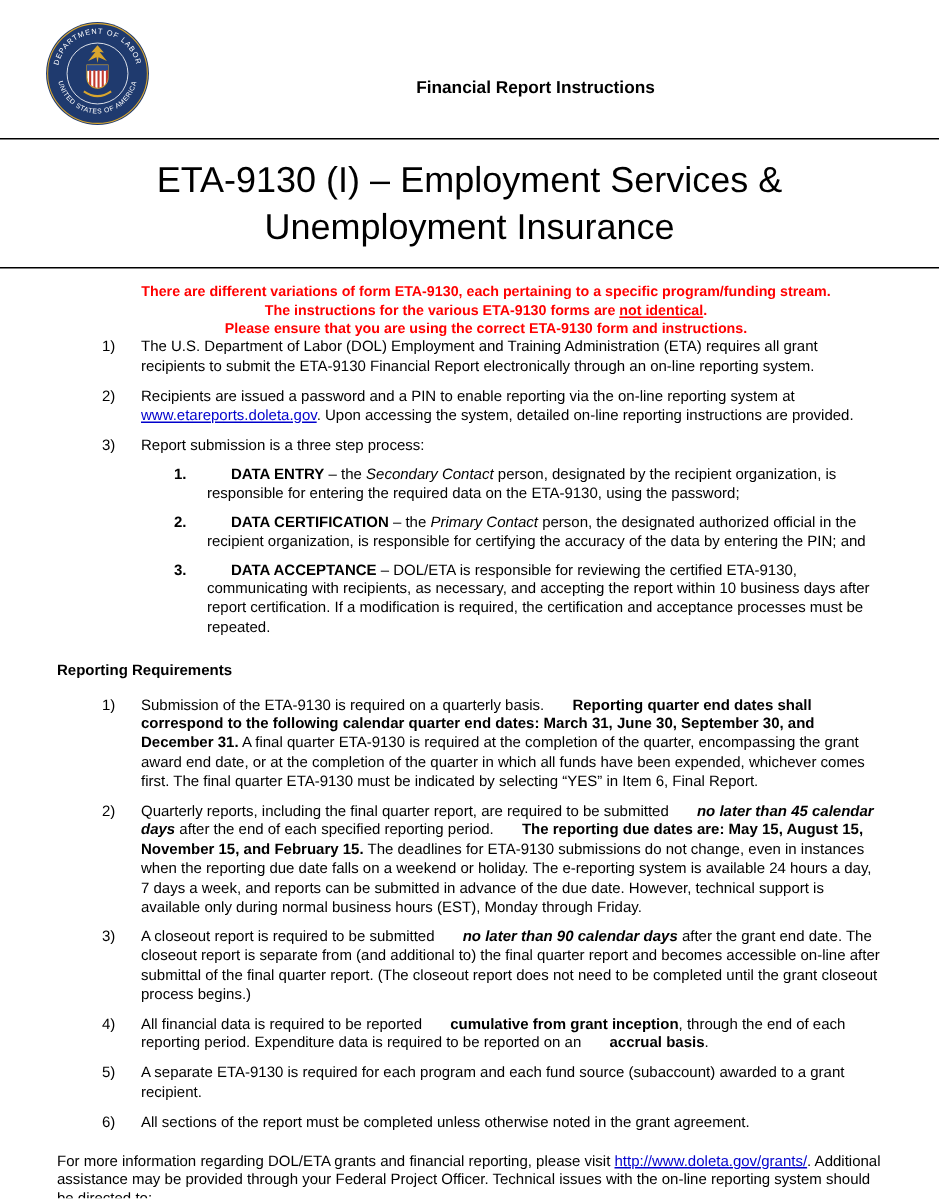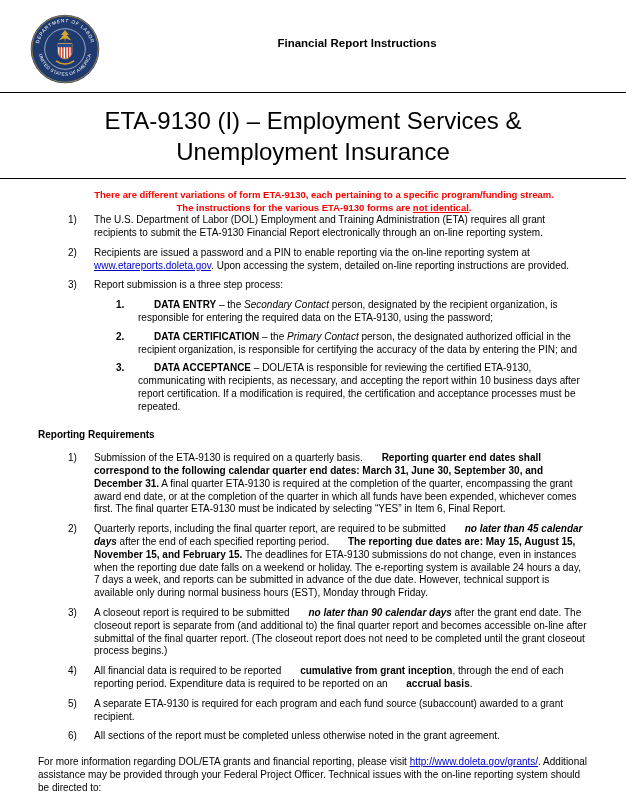--- a/index.html
+++ b/index.html
@@ -6,21 +6,21 @@
   html, body { background:#ffffff; }
   body { font-family:"Liberation Sans", sans-serif; color:#000; }
   .page {
     width:626px; height:799px; margin:0 auto; background:#fff;
     overflow:hidden; font-size:10px; line-height:1.28;
   }
   .header { display:flex; align-items:flex-start; padding:14px 12px 8px 30px; border-bottom:1.5px solid #000; }
   .seal { width:70px; height:70px; flex:none; }
   .header-text { flex:1; text-align:center; padding-top:6px; }
   .agency { font-weight:bold; font-size:12.5px; }
-  .doc-subtitle { font-weight:bold; font-size:11.5px; margin-top:16px; }
+  .doc-subtitle { font-weight:bold; font-size:11.5px; margin-top:32px; }
   .title-box { border-bottom:1.5px solid #000; padding:13px 38px 11px; font-size:24px; text-align:center; }
   .notice { text-align:center; margin-top:10px; font-size:9.5px; line-height:1.3; font-weight:bold; color:#FF0000;padding-left:22px; }
   .content { padding:0 38px; }
   .section-heading { font-weight:bold; font-size:10px; margin-top:16px; margin-bottom:10px; }
   .li { display:flex; margin:0 0 7px 30px; }
   .li .num { flex:none; width:26px; }
   .li .txt { flex:1; }
   .steps .li { margin-left:78px; margin-bottom:6px; }
   .steps .li .num { width:22px; font-weight:bold; }
   .footer-para { margin-top:13px; }
@@ -69,20 +69,21 @@
     <div class="header-text">
       <div class="doc-subtitle">Financial Report Instructions</div>
     </div>
   </div>
 
   <div class="title-box">ETA-9130 (I) – Employment Services &amp; Unemployment Insurance</div>
 
   <div class="notice">
     <div><span>There are different variations of form ETA-9130, each pertaining to a specific program/funding stream.</span></div>
     <div><span>The instructions for the various ETA-9130 forms are </span><span class="u">not identical</span><span>.</span></div>
+    <div><span>Please ensure that you are using the correct ETA-9130 form and instructions.</span></div>
   </div>
 
   <div class="content">
 
 
     <div class="li">
       <span class="num">1)</span>
       <div class="txt"><span>The U.S. Department of Labor (DOL) Employment and Training Administration (ETA) requires all grant recipients to submit the ETA-9130 Financial Report electronically through an on-line reporting system.</span></div>
     </div>
     <div class="li">

